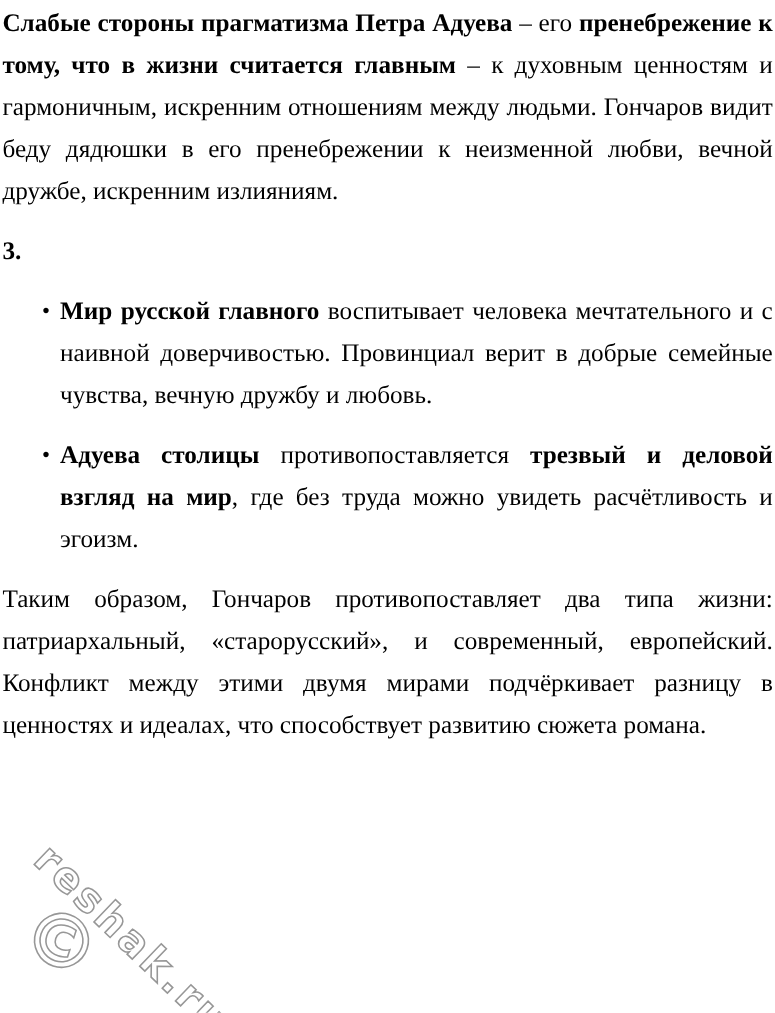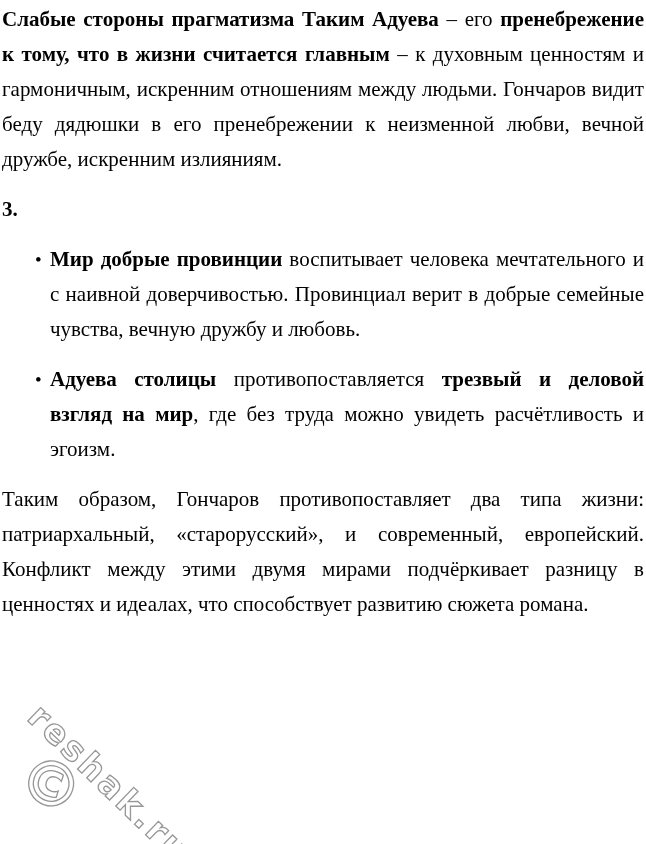--- a/index.html
+++ b/index.html
@@ -89,27 +89,27 @@
     color: transparent;
     -webkit-text-stroke: 1.3px #979797;
     transform: rotate(18deg);
   }
 </style>
 </head>
 <body>
 
 <div class="page">
 
-  <p class="para"><b class="bold">Слабые стороны прагматизма Таким Адуева</b><span> – его </span><b class="bold">пренебрежение к тому, что в жизни считается главным</b><span> – к духовным ценностям и гармоничным, искренним отношениям между людьми. Гончаров видит беду дядюшки в его пренебрежении к неизменной любви, вечной дружбе, искренним излияниям.</span></p>
+  <p class="para"><b class="bold">Слабые стороны прагматизма Петра Адуева</b><span> – его </span><b class="bold">пренебрежение к тому, что в жизни считается главным</b><span> – к духовным ценностям и гармоничным, искренним отношениям между людьми. Гончаров видит беду дядюшки в его пренебрежении к неизменной любви, вечной дружбе, искренним излияниям.</span></p>
 
   <p class="section-num">3.</p>
 
 
   <ul class="bullet-list">
-    <li><b class="bold">Мир добрые провинции</b><span> воспитывает человека мечтательного и с наивной доверчивостью. Провинциал верит в добрые семейные чувства, вечную дружбу и любовь.</span></li>
+    <li><b class="bold">Мир русской главного</b><span> воспитывает человека мечтательного и с наивной доверчивостью. Провинциал верит в добрые семейные чувства, вечную дружбу и любовь.</span></li>
     <li><b class="bold">Адуева столицы</b><span> противопоставляется </span><b class="bold">трезвый и деловой взгляд на мир</b><span>, где без труда можно увидеть расчётливость и эгоизм.</span></li>
   </ul>
 
 
   <p class="para"><span>Таким образом, Гончаров противопоставляет два типа жизни: патриархальный, «старорусский», и современный, европейский. Конфликт между этими двумя мирами подчёркивает разницу в ценностях и идеалах, что способствует развитию сюжета романа.</span></p>
 
 </div>
 
 <div class="watermark">
   <span class="wm-text">reshak.ru</span>

